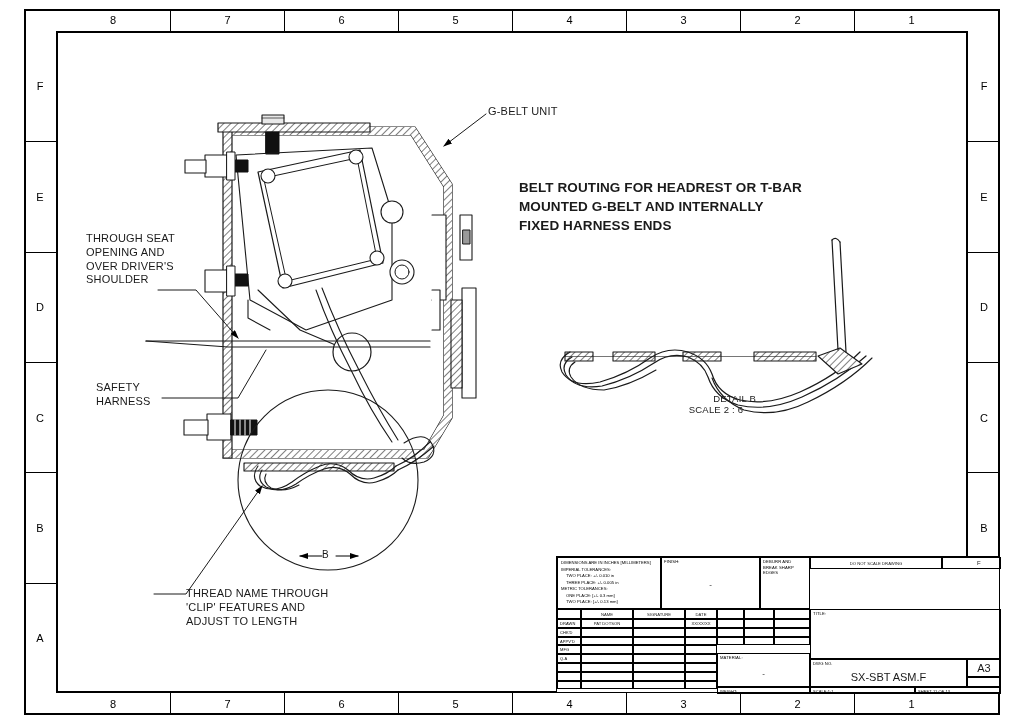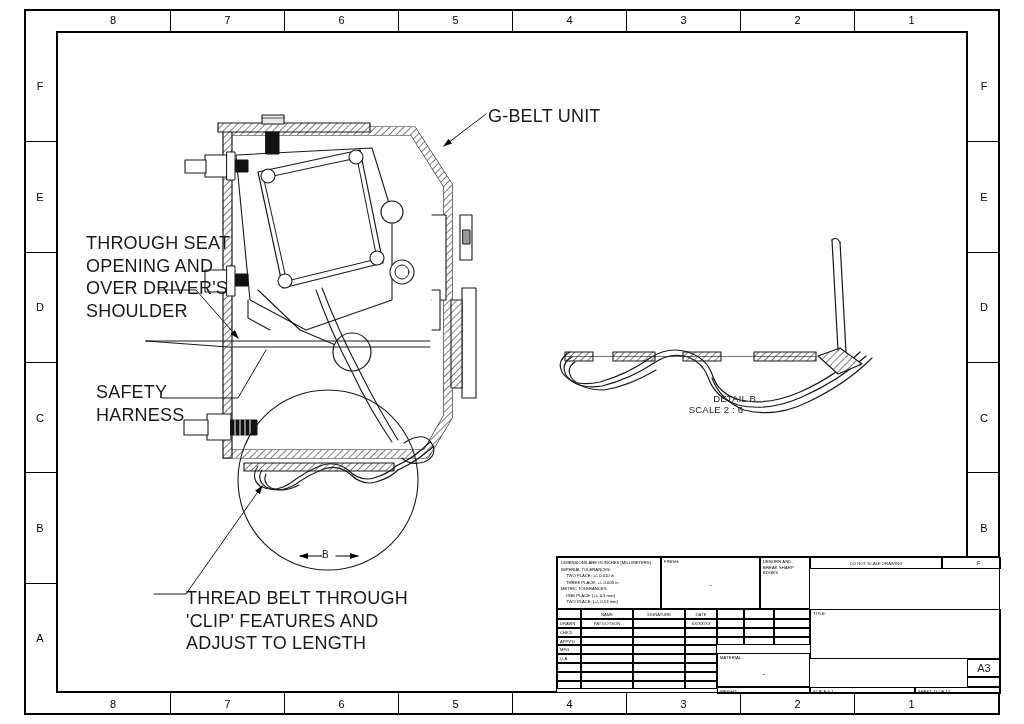--- a/index.html
+++ b/index.html
@@ -29,21 +29,21 @@
   .zone-right{left:968px;top:31px;width:32px;height:662px;}
 
   .zcell{position:absolute;display:flex;align-items:center;justify-content:center;
     font-size:11px;color:#000;box-sizing:border-box;}
   .zcell.h{height:22px;border-left:1px solid #000;}
   .zcell.h:first-child{border-left:none;}
   .zcell.v{width:32px;border-top:1px solid #000;}
   .zcell.v:first-child{border-top:none;}
 
   
-  .note{position:absolute;font-size:18px;line-height:1.25;color:#1a1a1a;letter-spacing:.2px;}
+  .note{position:absolute;font-size:11px;line-height:1.25;color:#1a1a1a;letter-spacing:.2px;}
   .note.bold{font-weight:bold;font-size:13.5px;line-height:1.42;letter-spacing:.1px;}
   .note.small{font-size:9.5px;line-height:1.2;text-align:center;}
 
   
   .tb{position:absolute;left:556px;top:556px;width:444px;height:137px;
       border:1px solid #000;box-sizing:border-box;background:#fff;}
   .tb div{box-sizing:border-box;}
   .tb-cell{position:absolute;border:1px solid #000;box-sizing:border-box;overflow:hidden;}
   .tb-lbl{font-size:4.2px;letter-spacing:.1px;color:#000;line-height:1.5;
           padding:1px 0 0 2px;white-space:nowrap;}
@@ -251,24 +251,27 @@
   <div class="note" style="left:488px;top:105px;">G-BELT UNIT</div>
 
   <div class="note" style="left:86px;top:232px;white-space:pre-line;">THROUGH SEAT
 OPENING AND
 OVER DRIVER'S
 SHOULDER</div>
 
   <div class="note" style="left:96px;top:381px;white-space:pre-line;">SAFETY
 HARNESS</div>
 
-  <div class="note" style="left:186px;top:587px;white-space:pre-line;">THREAD BELT THROUGH
+  <div class="note" style="left:186px;top:587px;white-space:pre-line;">THREAD NAME THROUGH
 'CLIP' FEATURES AND
 ADJUST TO LENGTH</div>
 
+  <div class="note bold" style="left:519px;top:178px;white-space:pre-line;">BELT ROUTING FOR HEADREST OR T-BAR
+MOUNTED G-BELT AND INTERNALLY
+FIXED HARNESS ENDS</div>
 
   <div class="note" style="left:322px;top:549px;font-size:10px;">B</div>
 
   <div class="note small" style="left:676px;top:393px;width:80px;text-align:right;">DETAIL B</div>
   <div class="note small" style="left:676px;top:404px;width:80px;">SCALE 2 : 6</div>
 
   <div class="tb">
 
     <div class="tb-cell" style="left:0;top:0;width:104px;height:52px;">
       <div class="tol-list" id="tol-note">
@@ -407,20 +410,24 @@
 
     <div class="tb-cell" style="left:160px;top:96px;width:93px;height:34px;">
       <div class="tb-lbl">MATERIAL:</div>
       <div class="dot" style="height:24px;">-</div>
     </div>
 
     <div class="tb-cell" style="left:160px;top:130px;width:93px;height:7px;">
       <div class="tb-lbl" style="font-size:4px;">WEIGHT:</div>
     </div>
 
+    <div class="tb-cell" style="left:253px;top:102px;width:157px;height:28px;">
+      <div class="tb-lbl">DWG NO.</div>
+      <div class="mid-title" style="height:20px;">SX-SBT ASM.F</div>
+    </div>
 
     <div class="tb-cell" style="left:410px;top:102px;width:34px;height:18px;">
       <div class="a3">A3</div>
     </div>
     <div class="tb-cell" style="left:410px;top:120px;width:34px;height:10px;"></div>
 
     <div class="tb-cell" style="left:253px;top:130px;width:105px;height:7px;">
       <div class="tb-lbl" style="font-size:4px;">SCALE:1:1</div>
     </div>
     <div class="tb-cell" style="left:358px;top:130px;width:86px;height:7px;">

